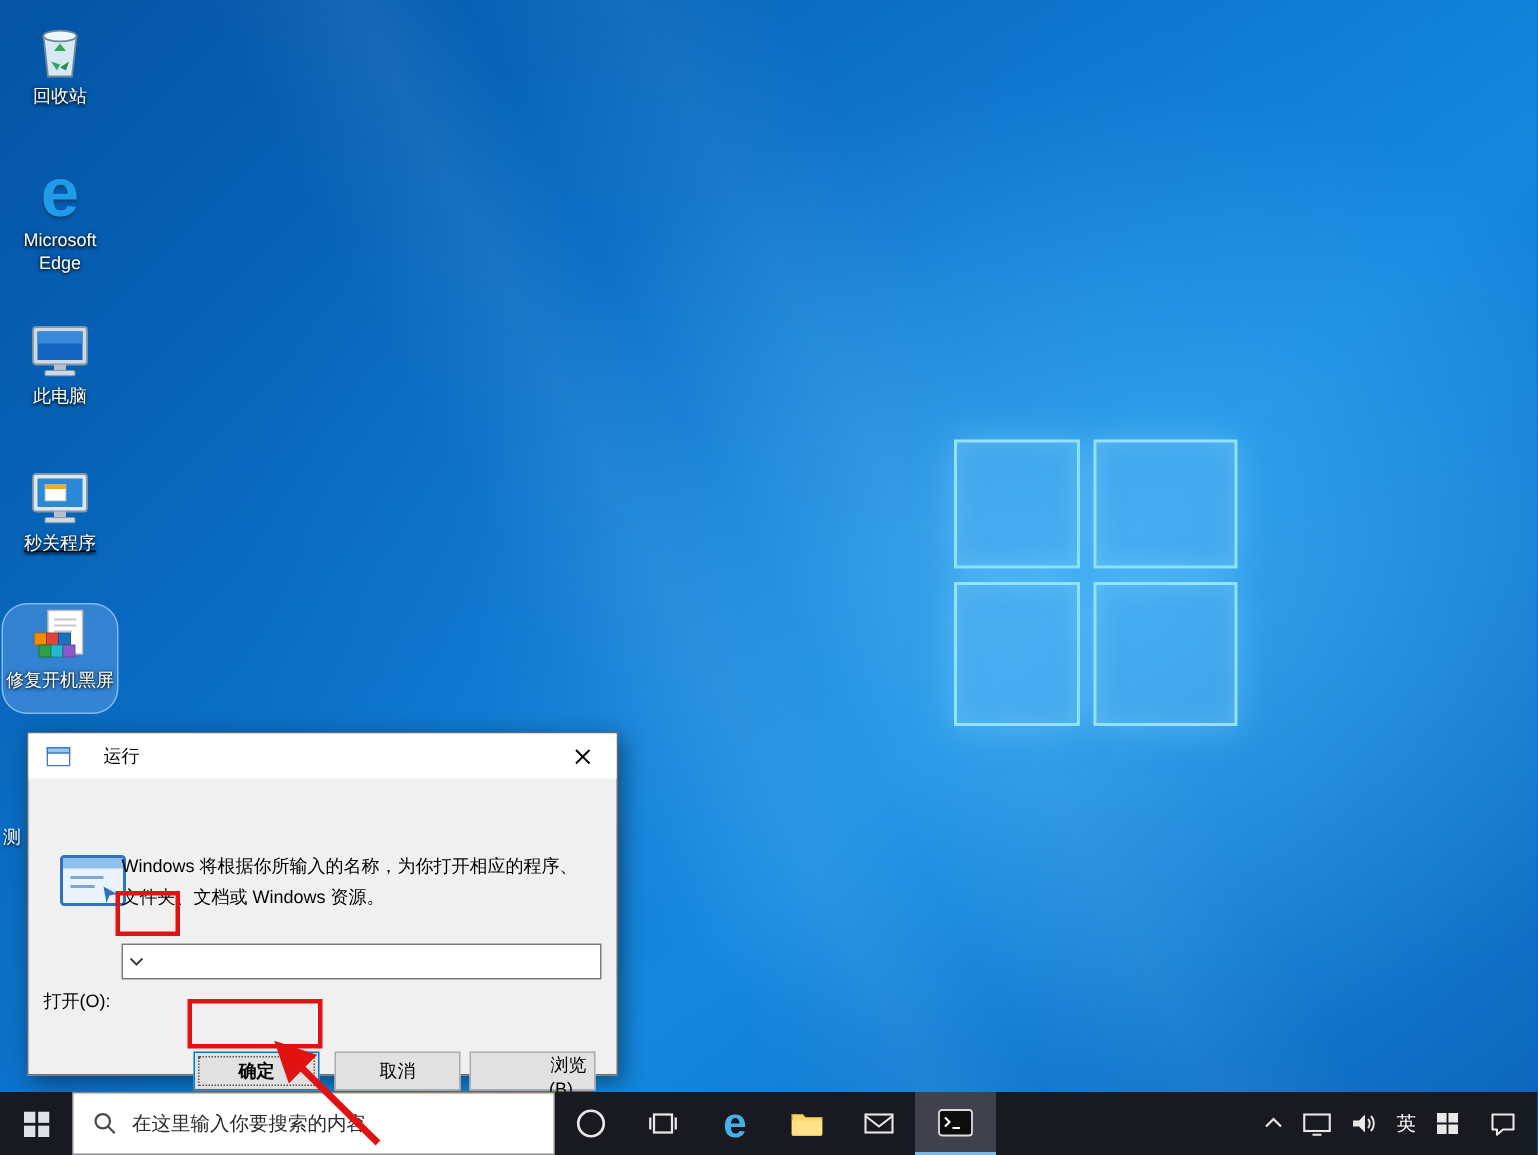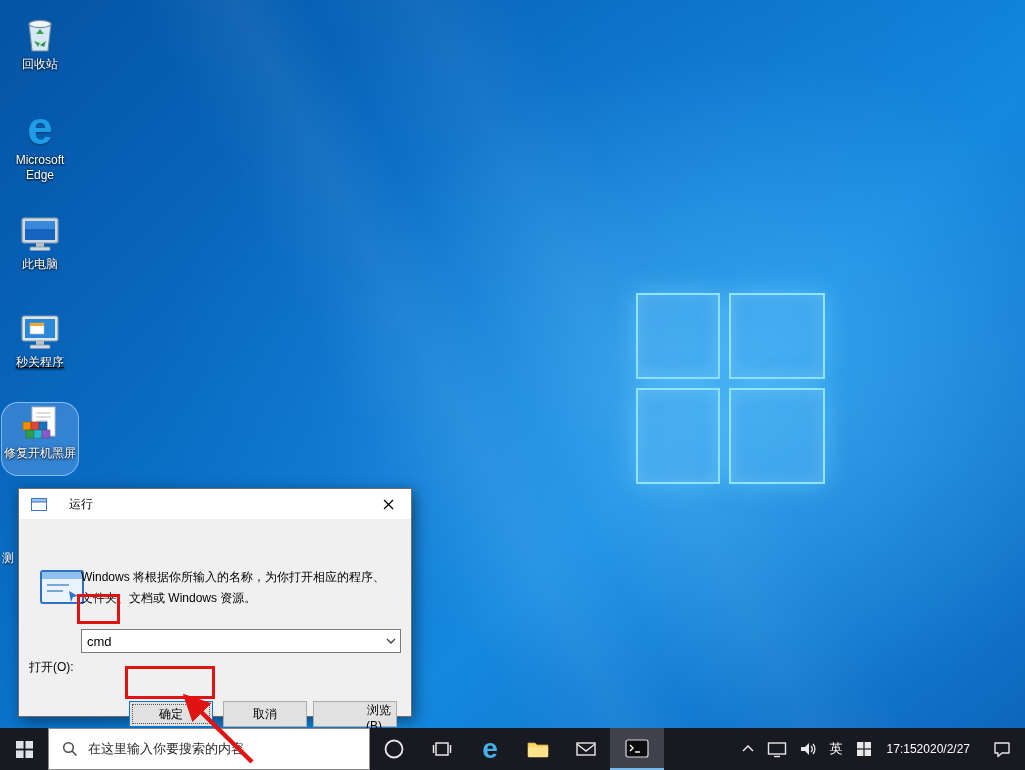--- a/index.html
+++ b/index.html
@@ -63,21 +63,21 @@
     background:#fff; border:1px solid #7a7a7a; display:flex; align-items:center;
   }
   .rd-combo-text { padding-left:5px; font-size:13px; flex:1; }
   .rd-combo-arrow { width:18px; display:flex; justify-content:center; }
   .rd-btn {
     position:absolute; top:182px; width:84px; height:26px;
     background:#e1e1e1; border:1px solid #adadad; font-size:12px;
     font-family:"Liberation Sans","DejaVu Sans",sans-serif; cursor:pointer;
   }
   .rd-btn.default { border:1px solid #0078d7; outline:1px dotted #555; outline-offset:-4px; }
-  .btn-ok { left:110px; } .btn-cancel { left:204px; } .btn-browse { left:294px;padding-left:48px; }
+  .btn-ok { left:110px;font-weight:bold; } .btn-cancel { left:204px; } .btn-browse { left:294px;padding-left:48px; }
 
   
   .taskbar {
     position:absolute; left:0; bottom:0; width:1025px; height:42px;
     background:#191922; z-index:20; display:flex; align-items:stretch; color:#e8e8e8;
   }
   .tb-start { width:48px; display:flex; align-items:center; justify-content:center; cursor:pointer; }
   .tb-search {
     width:322px; background:#fff; border:1px solid #8a8a8a; display:flex; align-items:center;
     color:#1f1f1f; cursor:text;
@@ -194,21 +194,20 @@
         <line x1="8" y1="22" x2="24" y2="22" stroke="#7ba7d4" stroke-width="2"></line>
         <path d="M30 22 l9 5 -5 1 -2 5 z" fill="#2f71c2"></path>
       </svg>
     </div>
     <div class="rd-desc">
       <span>Windows 将根据你所输入的名称，为你打开相应的程序、</span><br>
       <span>文件夹、文档或 Windows 资源。</span>
     </div>
     <label class="rd-open-label">打开(O):</label>
     <div class="rd-combo">
-      <span class="rd-combo-text">cmd</span>
       <span class="rd-combo-arrow">
         <svg width="10" height="6" viewBox="0 0 10 6">
             <polyline points="1,1 5,5 9,1" fill="none" stroke="#444" stroke-width="1.4"></polyline>
           </svg>
       </span>
     </div>
     <button class="rd-btn default btn-ok">确定</button>
     <button class="rd-btn btn-cancel">取消</button>
     <button class="rd-btn btn-browse">浏览(B)...</button>
   </div>
@@ -286,24 +285,20 @@
         <path d="M14 3 a7.5 7.5 0 0 1 0 10" fill="none" stroke="#e8e8e8" stroke-width="1.3"></path>
       </svg>
     </div>
     <div class="tray-item tray-ime">英</div>
     <div class="tray-item pad">
       <svg width="16" height="16" viewBox="0 0 16 16">
         <rect x="1" y="1" width="14" height="14" fill="#e8e8e8"></rect>
         <line x1="8" y1="1" x2="8" y2="15" stroke="#191922" stroke-width="1.2"></line>
         <line x1="1" y1="8" x2="15" y2="8" stroke="#191922" stroke-width="1.2"></line>
       </svg>
-    </div>
-    <div class="tray-item tray-clock">
-      <div>17:15</div>
-      <div>2020/2/27</div>
     </div>
     <div class="tray-item" style="padding:0 14px;">
       <svg width="18" height="17" viewBox="0 0 18 17">
         <path d="M2 2 h14 v10 h-7 l-4 3.5 v-3.5 h-3 z" fill="none" stroke="#e8e8e8" stroke-width="1.4" stroke-linejoin="round"></path>
       </svg>
     </div>
   </div>
 </div>
 
 <div class="anno-box anno-input"></div>

